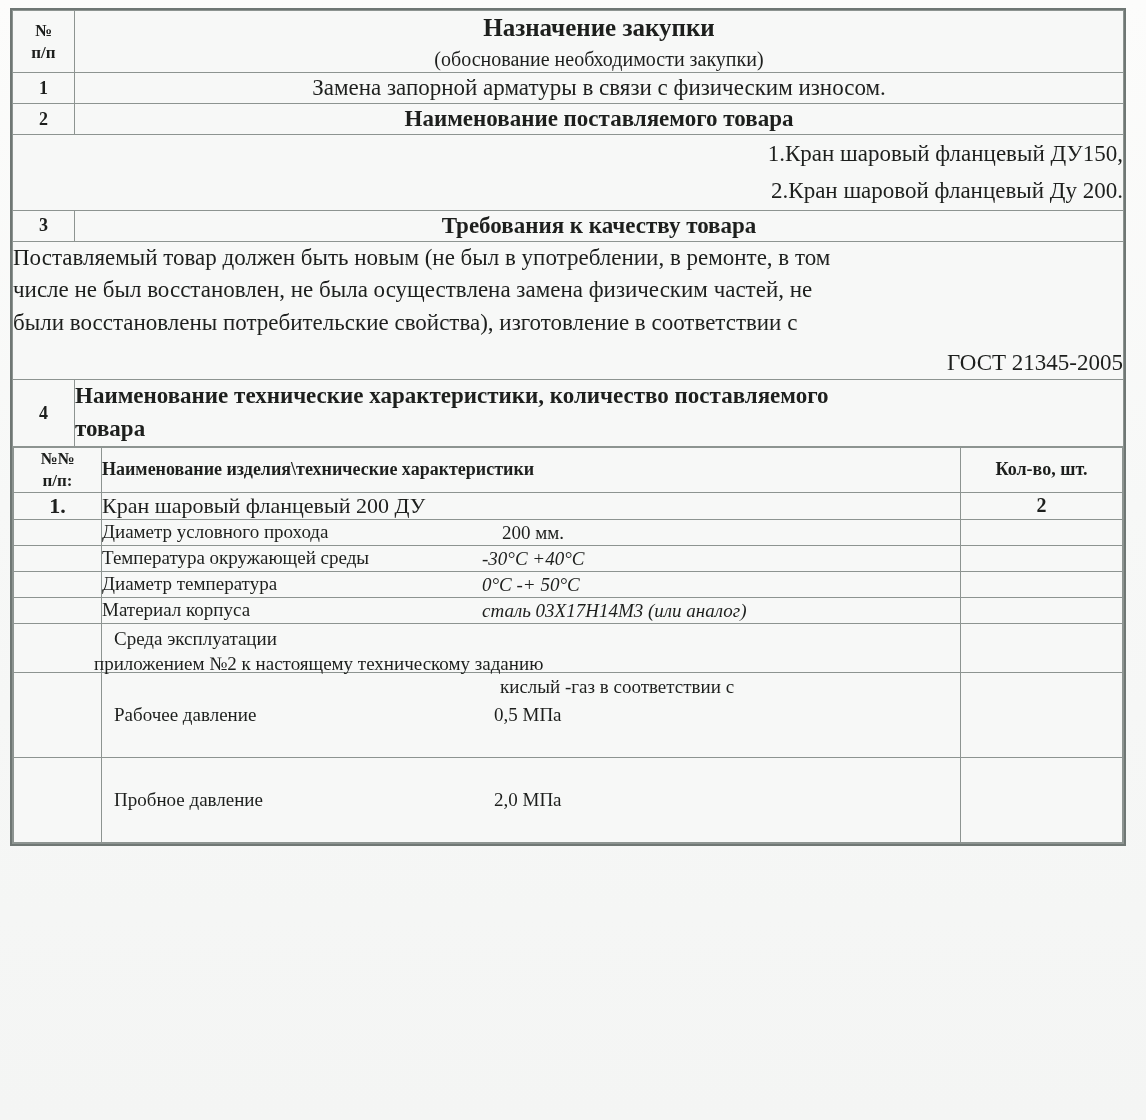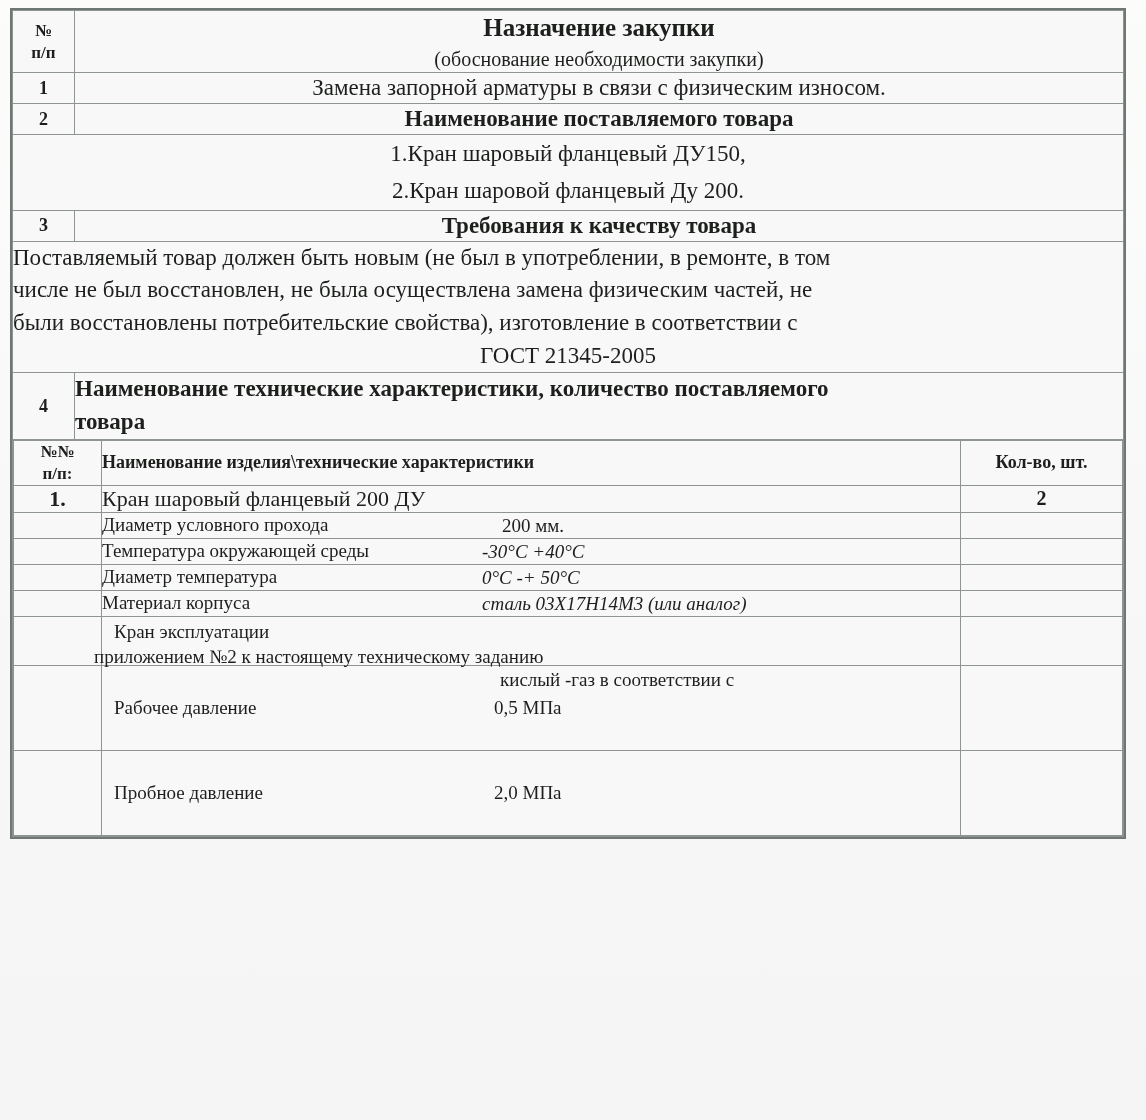--- a/index.html
+++ b/index.html
@@ -85,32 +85,32 @@
     font-size: 23px;
     font-weight: bold;
     line-height: 1.3;
     padding: 26px 10px;
   }
 
   .listcell {
     font-size: 23px;
     line-height: 1.62;
     padding: 12px 8px 22px 12px;
-    text-align: center;
+    text-align: right;
   }
   .listcell div { white-space: nowrap; }
 
   .paracell {
     font-size: 23px;
     line-height: 1.42;
     padding: 10px 10px 8px 10px;
     text-align: justify;
     text-justify: inter-word;
   }
-  .paracell .last { text-align: center; }
+  .paracell .last { text-align: right; margin-top: 7px; }
 
   .sec4cell {
     font-size: 23px;
     font-weight: bold;
     line-height: 1.42;
     padding: 8px 10px 8px 10px;
     text-align: justify;
     text-justify: inter-word;
   }
   .sec4cell .l2 { text-align: left; }
@@ -323,21 +323,21 @@
                   <td class="spec-cell">
                     <span>Материал корпуса</span>
                     <span class="val c">сталь 03Х17Н14М3 (или аналог)</span>
                   </td>
                   <td></td>
                 </tr>
 
                 <tr>
                   <td></td>
                   <td class="media-cell">
-                    <span class="l1">Кран эксплуатации</span>
+                    <span class="l1">Среда эксплуатации</span>
                     <span class="v1">кислый -газ в соответствии с</span>
                     <span class="l2">приложением №2 к настоящему техническому заданию</span>
                   </td>
                   <td></td>
                 </tr>
 
                 <tr class="tall-row">
                   <td></td>
                   <td class="tall-cell">
                     <span class="lbl">Рабочее давление</span>

